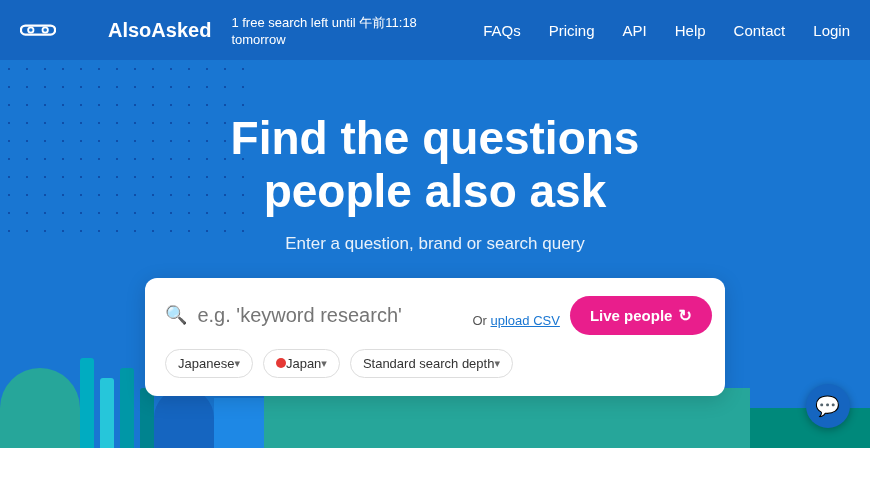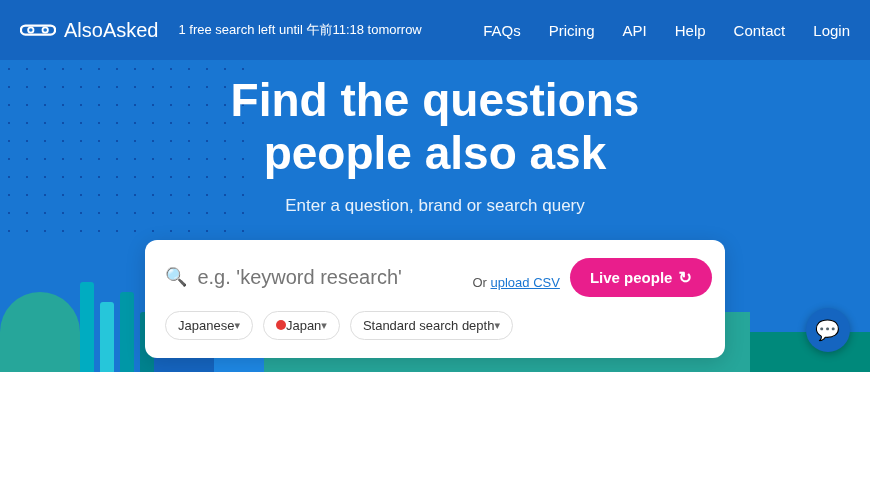--- a/index.html
+++ b/index.html
@@ -21,22 +21,23 @@
       align-items: center;
       gap: 8px;
       margin-right: 20px;
     }
     .logo-icon {
       width: 36px;
       height: 24px;
     }
     .logo-text {
       font-size: 20px;
-      font-weight: 400;
-      color: white;
+      font-weight: 700;
+      color: white;
+      margin-left: 44px;
     }
     .free-search-text {
       font-size: 13px;
       color: white;
       margin-right: 12px;
     }
     .signup-btn {
       background: white;
       color: #1565c0;
       border: none;
@@ -56,21 +57,21 @@
       color: white;
       font-size: 15px;
       text-decoration: none;
       cursor: pointer;
     }
 
     
     .hero {
       background: #1976d2;
       position: relative;
-      height: 312px;
+      height: 388px;
       display: flex;
       flex-direction: column;
       align-items: center;
       justify-content: center;
       overflow: hidden;
     }
 
     
     .dot-pattern {
       position: absolute;

